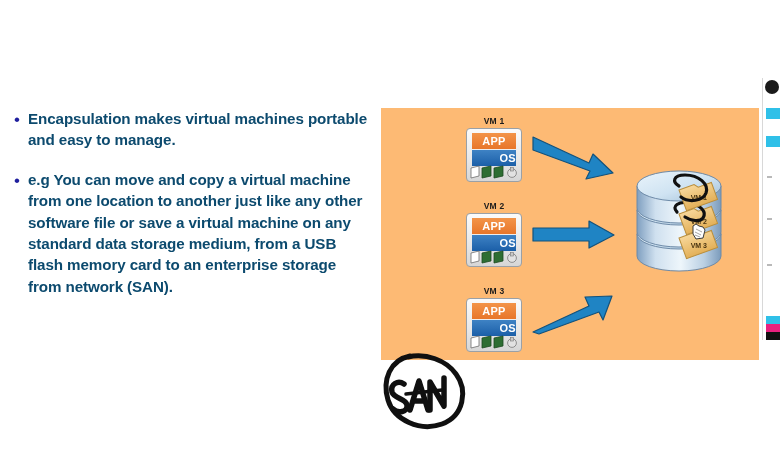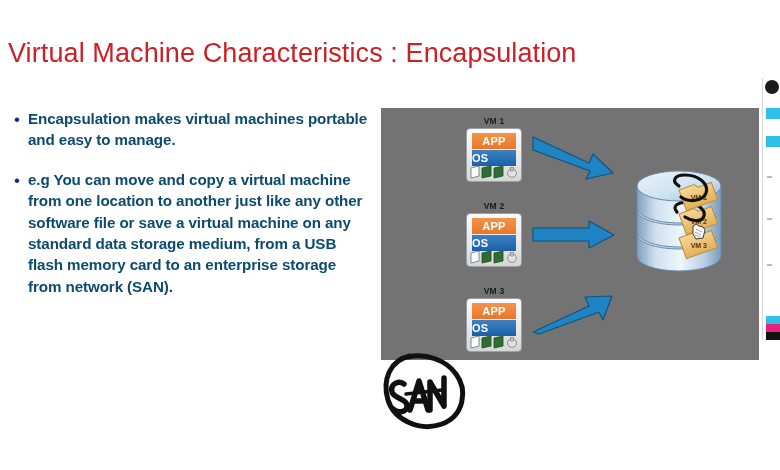--- a/index.html
+++ b/index.html
@@ -67,21 +67,21 @@
     width: 340px;
   }
 
   
   #diagram-panel {
     position: absolute;
     left: 381px;
     top: 108px;
     width: 378px;
     height: 252px;
-    background: #737373;
+    background: #fdba74;
     text-decoration: underline;
   }
 
   .vm-group {
     position: absolute;
     left: 78px;
     width: 70px;
   }
   #vm-group-1 { top: 8px; }
   #vm-group-2 { top: 93px; }
@@ -118,21 +118,21 @@
     letter-spacing: 0.3px;
   }
   .vm-os {
     height: 16px;
     margin-top: 1px;
     background: linear-gradient(180deg, #3e82c4 0%, #1b5fa8 100%);
     color: #ffffff;
     font-size: 11px;
     font-weight: bold;
     line-height: 16px;
-    text-align: left;
+    text-align: right;
     letter-spacing: 0.3px;
   }
   .vm-icons {
     position: absolute;
     left: 3px;
     bottom: 1px;
     width: 50px;
     height: 15px;
   }
 
@@ -211,21 +211,20 @@
   #rp-strip .seg { width: 100%; height: 8px; }
   #rp-strip .seg-cyan { background: #2fc0e8; }
   #rp-strip .seg-magenta { background: #e8217f; }
   #rp-strip .seg-black { background: #111111; }
 </style>
 </head>
 <body>
 
 <div id="slide">
 
-  <div id="slide-title">Virtual Machine Characteristics : Encapsulation</div>
 
   <div id="bullet-list">
 
     <div class="bullet-row">
       <div class="bullet-dot">•</div>
       <div class="bullet-text">Encapsulation makes virtual machines portable and easy to manage.</div>
     </div>
 
     <div class="bullet-row">
       <div class="bullet-dot">•</div>

